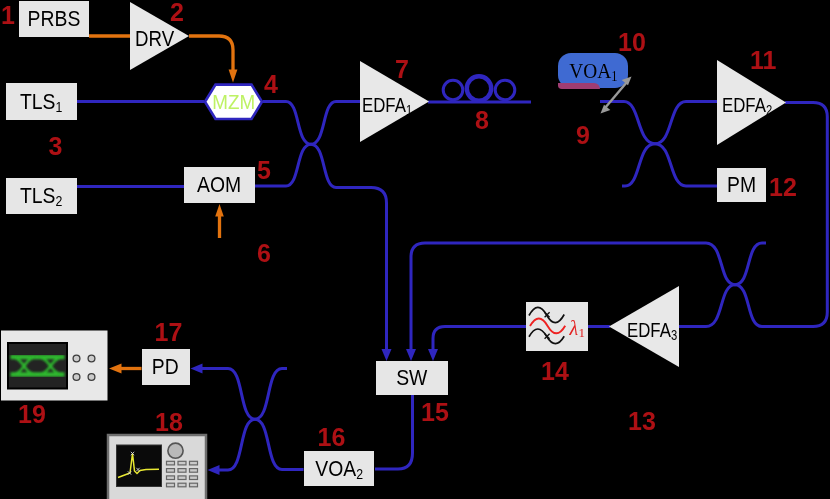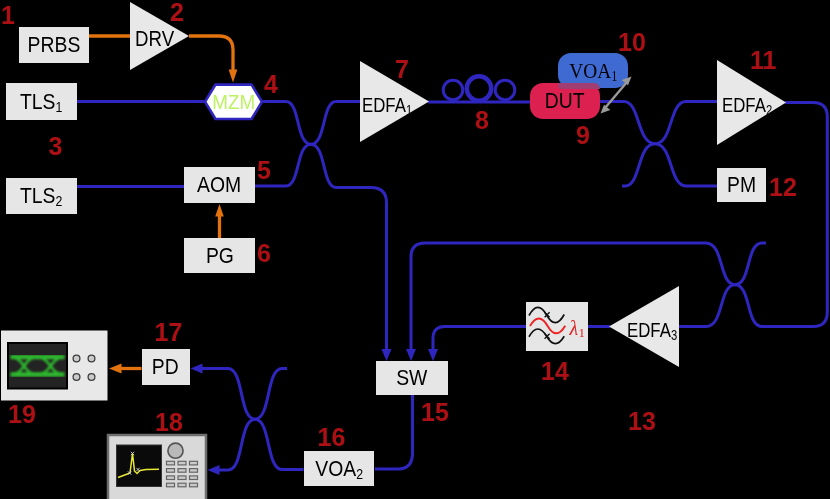--- a/index.html
+++ b/index.html
@@ -123,34 +123,31 @@
     <rect x="189.5" y="468.6" width="8" height="3.6"></rect>
     <rect x="166.5" y="475.9" width="8" height="3.6"></rect>
     <rect x="178" y="475.9" width="8" height="3.6"></rect>
     <rect x="189.5" y="475.9" width="8" height="3.6"></rect>
     <rect x="166.5" y="483.2" width="8" height="3.6"></rect>
     <rect x="178" y="483.2" width="8" height="3.6"></rect>
     <rect x="189.5" y="483.2" width="8" height="3.6"></rect>
   </g>
 </svg>
 
-<div class="box" style="left:19px;top:27px;width:70px;height:36px;text-align:center;">
+<div class="box" style="left:19px;top:1px;width:70px;height:36px;text-align:center;">
       <span class="t">PRBS</span>
     </div>
 <div class="box" style="left:6px;top:83px;width:71px;height:37px;">
       <span class="t">TLS<sub>1</sub></span>
     </div>
 <div class="box" style="left:6px;top:170px;width:71px;height:35.5px;margin-top:8px;">
       <span class="t">TLS<sub>2</sub></span>
     </div>
 <div class="box" style="left:184px;top:167px;width:71px;height:36px;">
       <span class="t">AOM</span>
-    </div>
-<div class="box" style="left:184px;top:238px;width:71px;height:35px;">
-      <span class="t">PG</span>
     </div>
 <div class="box" style="left:376px;top:361px;width:72px;height:34px;">
       <span class="t">SW</span>
     </div>
 <div class="box" style="left:303.5px;top:451px;width:70.5px;height:35px;">
       <span class="t">VOA<sub>2</sub></span>
     </div>
 <div class="box" style="left:717px;top:168px;width:49px;height:34px;">
       <span class="t">PM</span>
     </div>
@@ -168,23 +165,20 @@
     <path d="M3,34.7 Q11.8,19.5 20.6,34.3 T38.2,34.3" stroke="#111" stroke-width="1.7" fill="none"></path>
     <path d="M18.6,10.3 l5,5 m0,-5 l-5,5" stroke="#111" stroke-width="1.3" fill="none"></path>
     <path d="M18.6,31.8 l5,5 m0,-5 l-5,5" stroke="#111" stroke-width="1.3" fill="none"></path>
     <text x="43.5" y="33" fill="#e32222" font-size="20" font-family="Liberation Serif" font-style="italic">λ</text>
     <text x="52.5" y="34.5" fill="#e32222" font-size="13" font-family="Liberation Serif">1</text>
   </svg>
 </div>
 
 <div class="box" style="left:558px;top:53px;width:70px;height:35px;background:#3f6ad2;border-radius:13px;z-index:2;font-family:Liberation Serif, serif;">
       <span class="t">VOA<sub>1</sub></span>
-    </div>
-<div class="box" style="left:530px;top:83px;width:70px;height:36px;background:#dc2150;border-radius:13px;z-index:3;">
-      <span class="t">DUT</span>
     </div>
 <div style="position:absolute;left:558px;top:83px;width:42px;height:6px;background:#a03d72;z-index:3;border-bottom-left-radius:7px;border-top-right-radius:11px;"></div>
 
 <div class="tl" style="left:135px;top:28px;font-size:22px;transform:scaleX(0.85);transform-origin:left;">DRV</div>
 <div class="tl" style="left:362px;top:94px;">EDFA<sub>1</sub></div>
 <div class="tl" style="left:722px;top:94px;">EDFA<sub>2</sub></div>
 <div class="tl" style="left:627px;top:319px;">EDFA<sub>3</sub></div>
 
 <div class="num" style="left:1px;top:3px;">1</div>
 <div class="num" style="left:170px;top:0px;">2</div>
@@ -197,20 +191,20 @@
 <div class="num" style="left:576px;top:123px;">9</div>
 <div class="num" style="left:618px;top:30px;">10</div>
 <div class="num" style="left:750px;top:48px;">11</div>
 <div class="num" style="left:769px;top:175px;">12</div>
 <div class="num" style="left:628px;top:361px;margin-top:48px;">13</div>
 <div class="num" style="left:541px;top:358.5px;">14</div>
 <div class="num" style="left:421px;top:400px;">15</div>
 <div class="num" style="left:317.5px;top:425px;">16</div>
 <div class="num" style="left:154.5px;top:320px;">17</div>
 <div class="num" style="left:107px;top:410px;margin-left:48px;">18</div>
-<div class="num" style="left:8px;top:402px;">19</div>
+<div class="num" style="left:18px;top:402px;">19</div>
 
 <svg width="830" height="499" viewBox="0 0 830 499" style="z-index:5;pointer-events:none;">
   <path d="M605,108 L627,82" stroke="#9a9a9a" stroke-width="2.4" fill="none"></path>
   <polygon points="600.5,113.5 604,104.8 610.3,110.1 600.5,113.5" fill="#9a9a9a"></polygon>
   <polygon points="631.5,76.5 628,85.2 621.7,79.9 631.5,76.5" fill="#9a9a9a"></polygon>
 </svg>
 </div>
 
 </body></html>

